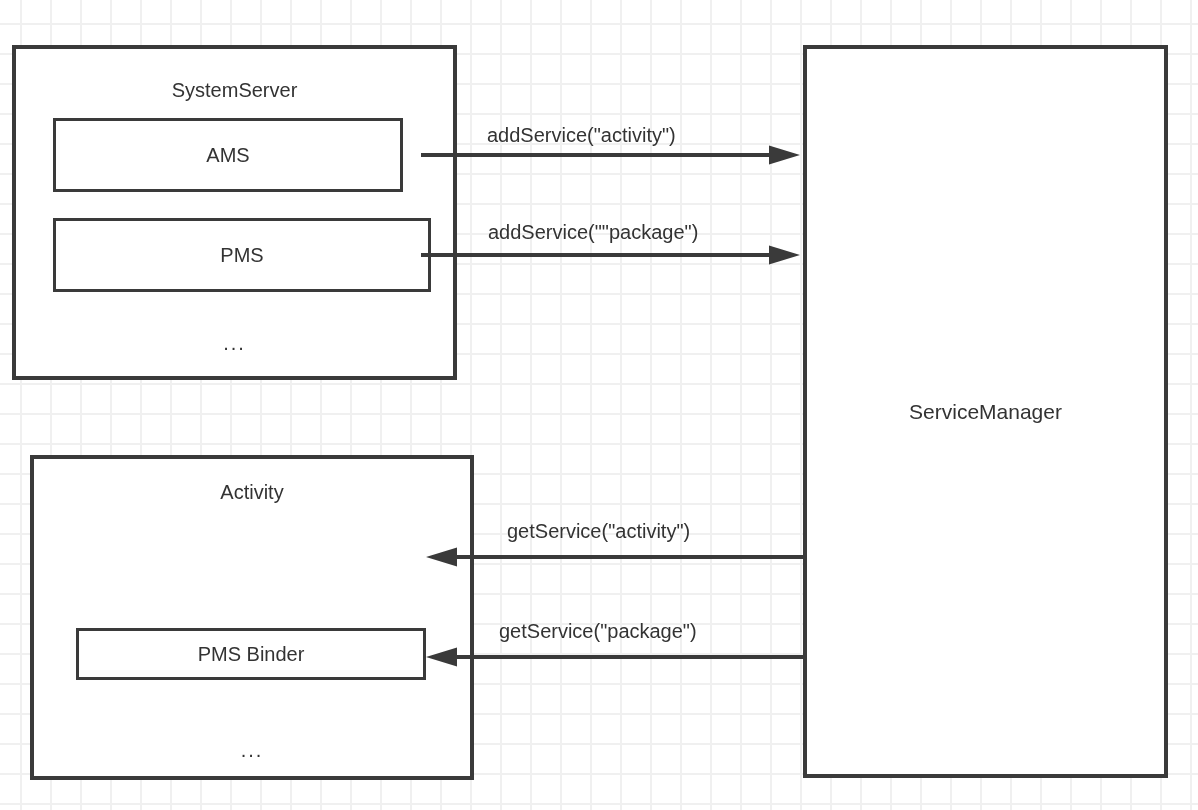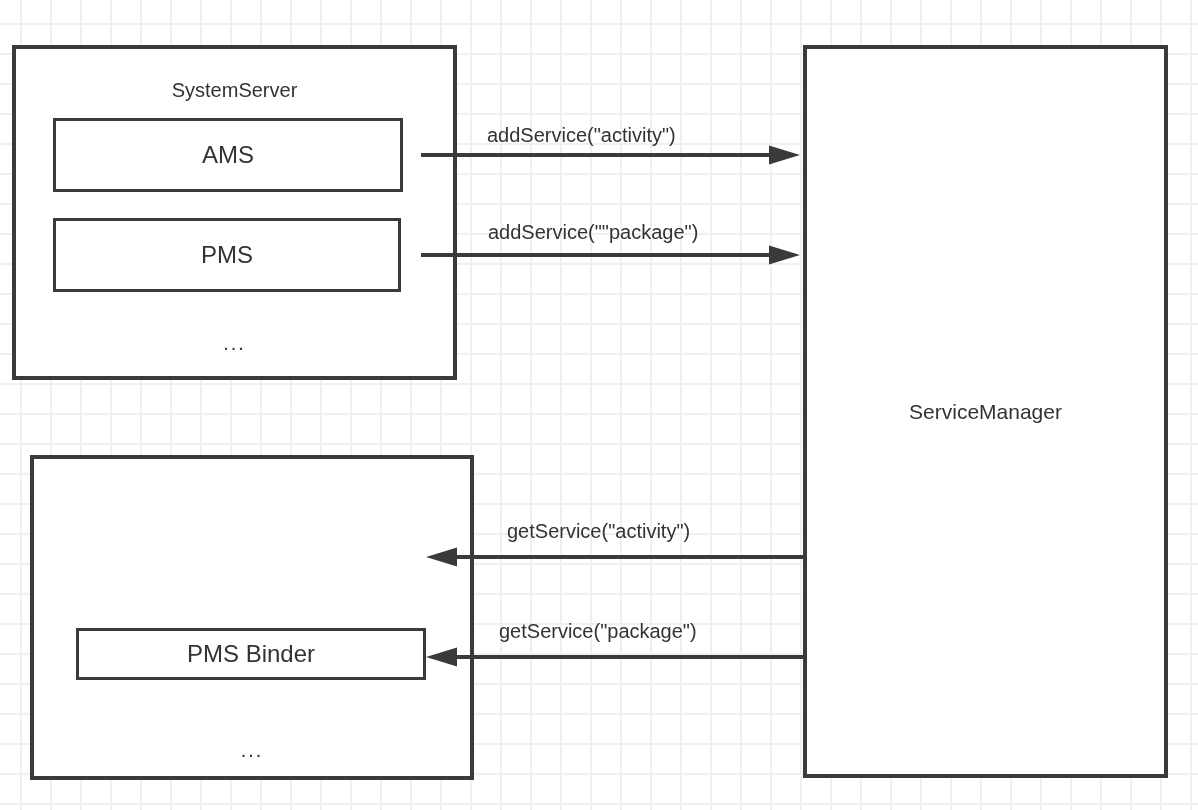--- a/index.html
+++ b/index.html
@@ -25,41 +25,41 @@
     background: #ffffff;
     border: 4px solid #3a3a3a;
   }
   .subnode {
     position: absolute;
     background: #ffffff;
     border: 3px solid #3a3a3a;
     display: flex;
     align-items: center;
     justify-content: center;
-    font-size: 24px;
+    font-size: 20px;
   }
   .node-title {
     position: absolute;
     left: 0;
     width: 100%;
     text-align: center;
     font-size: 20px;
   }
   .ellipsis {
     position: absolute;
     left: 0;
     width: 100%;
     text-align: center;
     font-size: 20px;
     letter-spacing: 2px;
   }
   #system-server { left: 12px; top: 45px; width: 445px; height: 335px; }
   #system-server .node-title { top: 30px; }
   #box-ams { left: 37px; top: 69px; width: 350px; height: 74px; }
-  #box-pms { left: 37px; top: 169px; width: 348px; height: 74px; }
+  #box-pms { left: 37px; top: 169px; width: 378px; height: 74px; }
   #system-server .ellipsis { top: 283px; }
 
   #activity { left: 30px; top: 455px; width: 444px; height: 325px; }
   #activity .node-title { top: 22px; }
   #box-ams-binder { left: 42px; top: 61px; width: 350px; height: 74px; }
   #box-pms-binder { left: 42px; top: 169px; width: 350px; height: 52px; }
   #activity .ellipsis { top: 280px; }
 
   #service-manager {
     left: 803px; top: 45px; width: 365px; height: 733px;
@@ -93,20 +93,21 @@
     <div class="subnode" id="box-ams">
       <span>AMS</span>
     </div>
     <div class="subnode" id="box-pms">
       <span>PMS</span>
     </div>
     <div class="ellipsis">...</div>
   </div>
 
   <div class="node" id="activity">
+    <div class="node-title">Activity</div>
     <div class="subnode" id="box-pms-binder">
       <span>PMS Binder</span>
     </div>
     <div class="ellipsis">...</div>
   </div>
 
   <div class="node" id="service-manager">
     <div class="sm-title">ServiceManager</div>
   </div>
 

